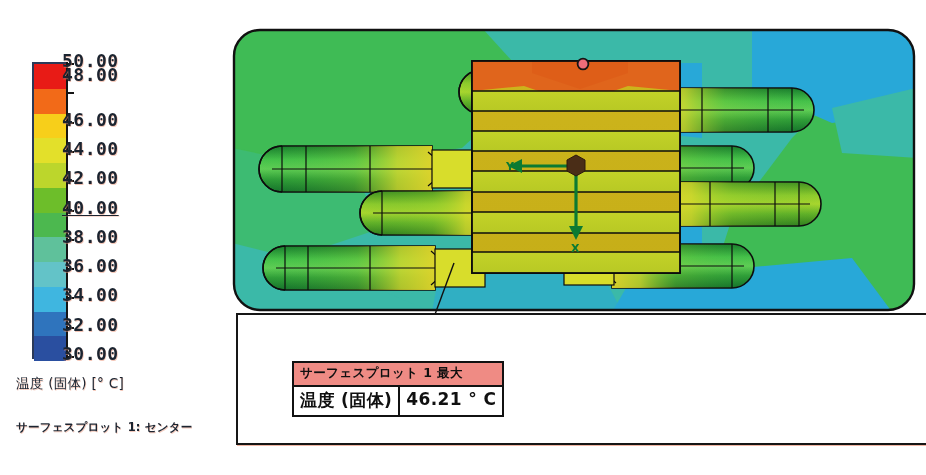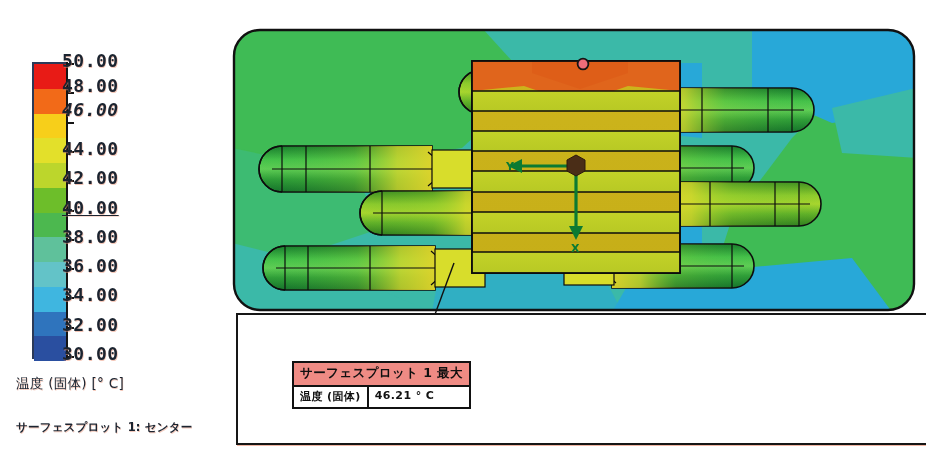--- a/index.html
+++ b/index.html
@@ -33,21 +33,21 @@
   
   #panel{position:absolute;left:236px;top:313px;width:788px;height:132px;
          background:#ffffff;border:2px solid #161616;box-sizing:border-box;
          box-shadow:1px 1px 0 rgba(233,150,122,.7);}
   #callout{position:absolute;left:54px;top:46px;border:2px solid #111;
            box-sizing:border-box;background:#fff;}
   #callout-head{background:#ef8b84;border-bottom:2px solid #111;
            padding:2px 6px 3px 6px;font-size:12.5px;font-weight:bold;color:#101010;
            white-space:nowrap;letter-spacing:0.4px;}
   #callout-body{display:flex;}
-  .cell{padding:2px 6px 3px 6px;font-size:11px;font-weight:bold;color:#101010;
+  .cell{padding:2px 6px 3px 6px;font-size:17px;font-weight:bold;color:#101010;
         white-space:nowrap;letter-spacing:0.4px;}
   #cell-label{border-right:2px solid #111;}
 </style>
 </head>
 <body>
 
 <div id="legend">
   <div id="cbar-wrap">
     <div id="cbar">
         <div class="band" style="background: rgb(232, 27, 22); height: 24.75px;"></div>
@@ -73,22 +73,22 @@
         <div class="tick" style="top: 147.5px;"></div>
         <div class="tick" style="top: 176.8px;"></div>
         <div class="tick" style="top: 206.1px;"></div>
         <div class="tick" style="top: 235.4px;"></div>
         <div class="tick" style="top: 264.7px;"></div>
         <div class="tick" style="top: 294px;"></div>
       </div>
   </div>
   <div id="labels">
       <div class="tlabel" style="top: -3px;">50.00</div>
-      <div class="tlabel" style="top: 22px;">48.00</div>
-      <div class="tlabel" style="top: 46px; font-style: italic;">46.00</div>
+      <div class="tlabel" style="top: 11px;">48.00</div>
+      <div class="tlabel" style="top: 56px;">46.00</div>
       <div class="tlabel" style="top: 84.9px;">44.00</div>
       <div class="tlabel" style="top: 114.2px;">42.00</div>
       <div class="tlabel" style="top: 144px; text-decoration: underline;">40.00</div>
       <div class="tlabel" style="top: 172.8px;">38.00</div>
       <div class="tlabel" style="top: 202.1px;">36.00</div>
       <div class="tlabel" style="top: 231.4px;">34.00</div>
       <div class="tlabel" style="top: 260.7px;">32.00</div>
       <div class="tlabel" style="top: 290px;">30.00</div>
     </div>
   <div id="legend-title">温度 (固体) [° C]</div>

